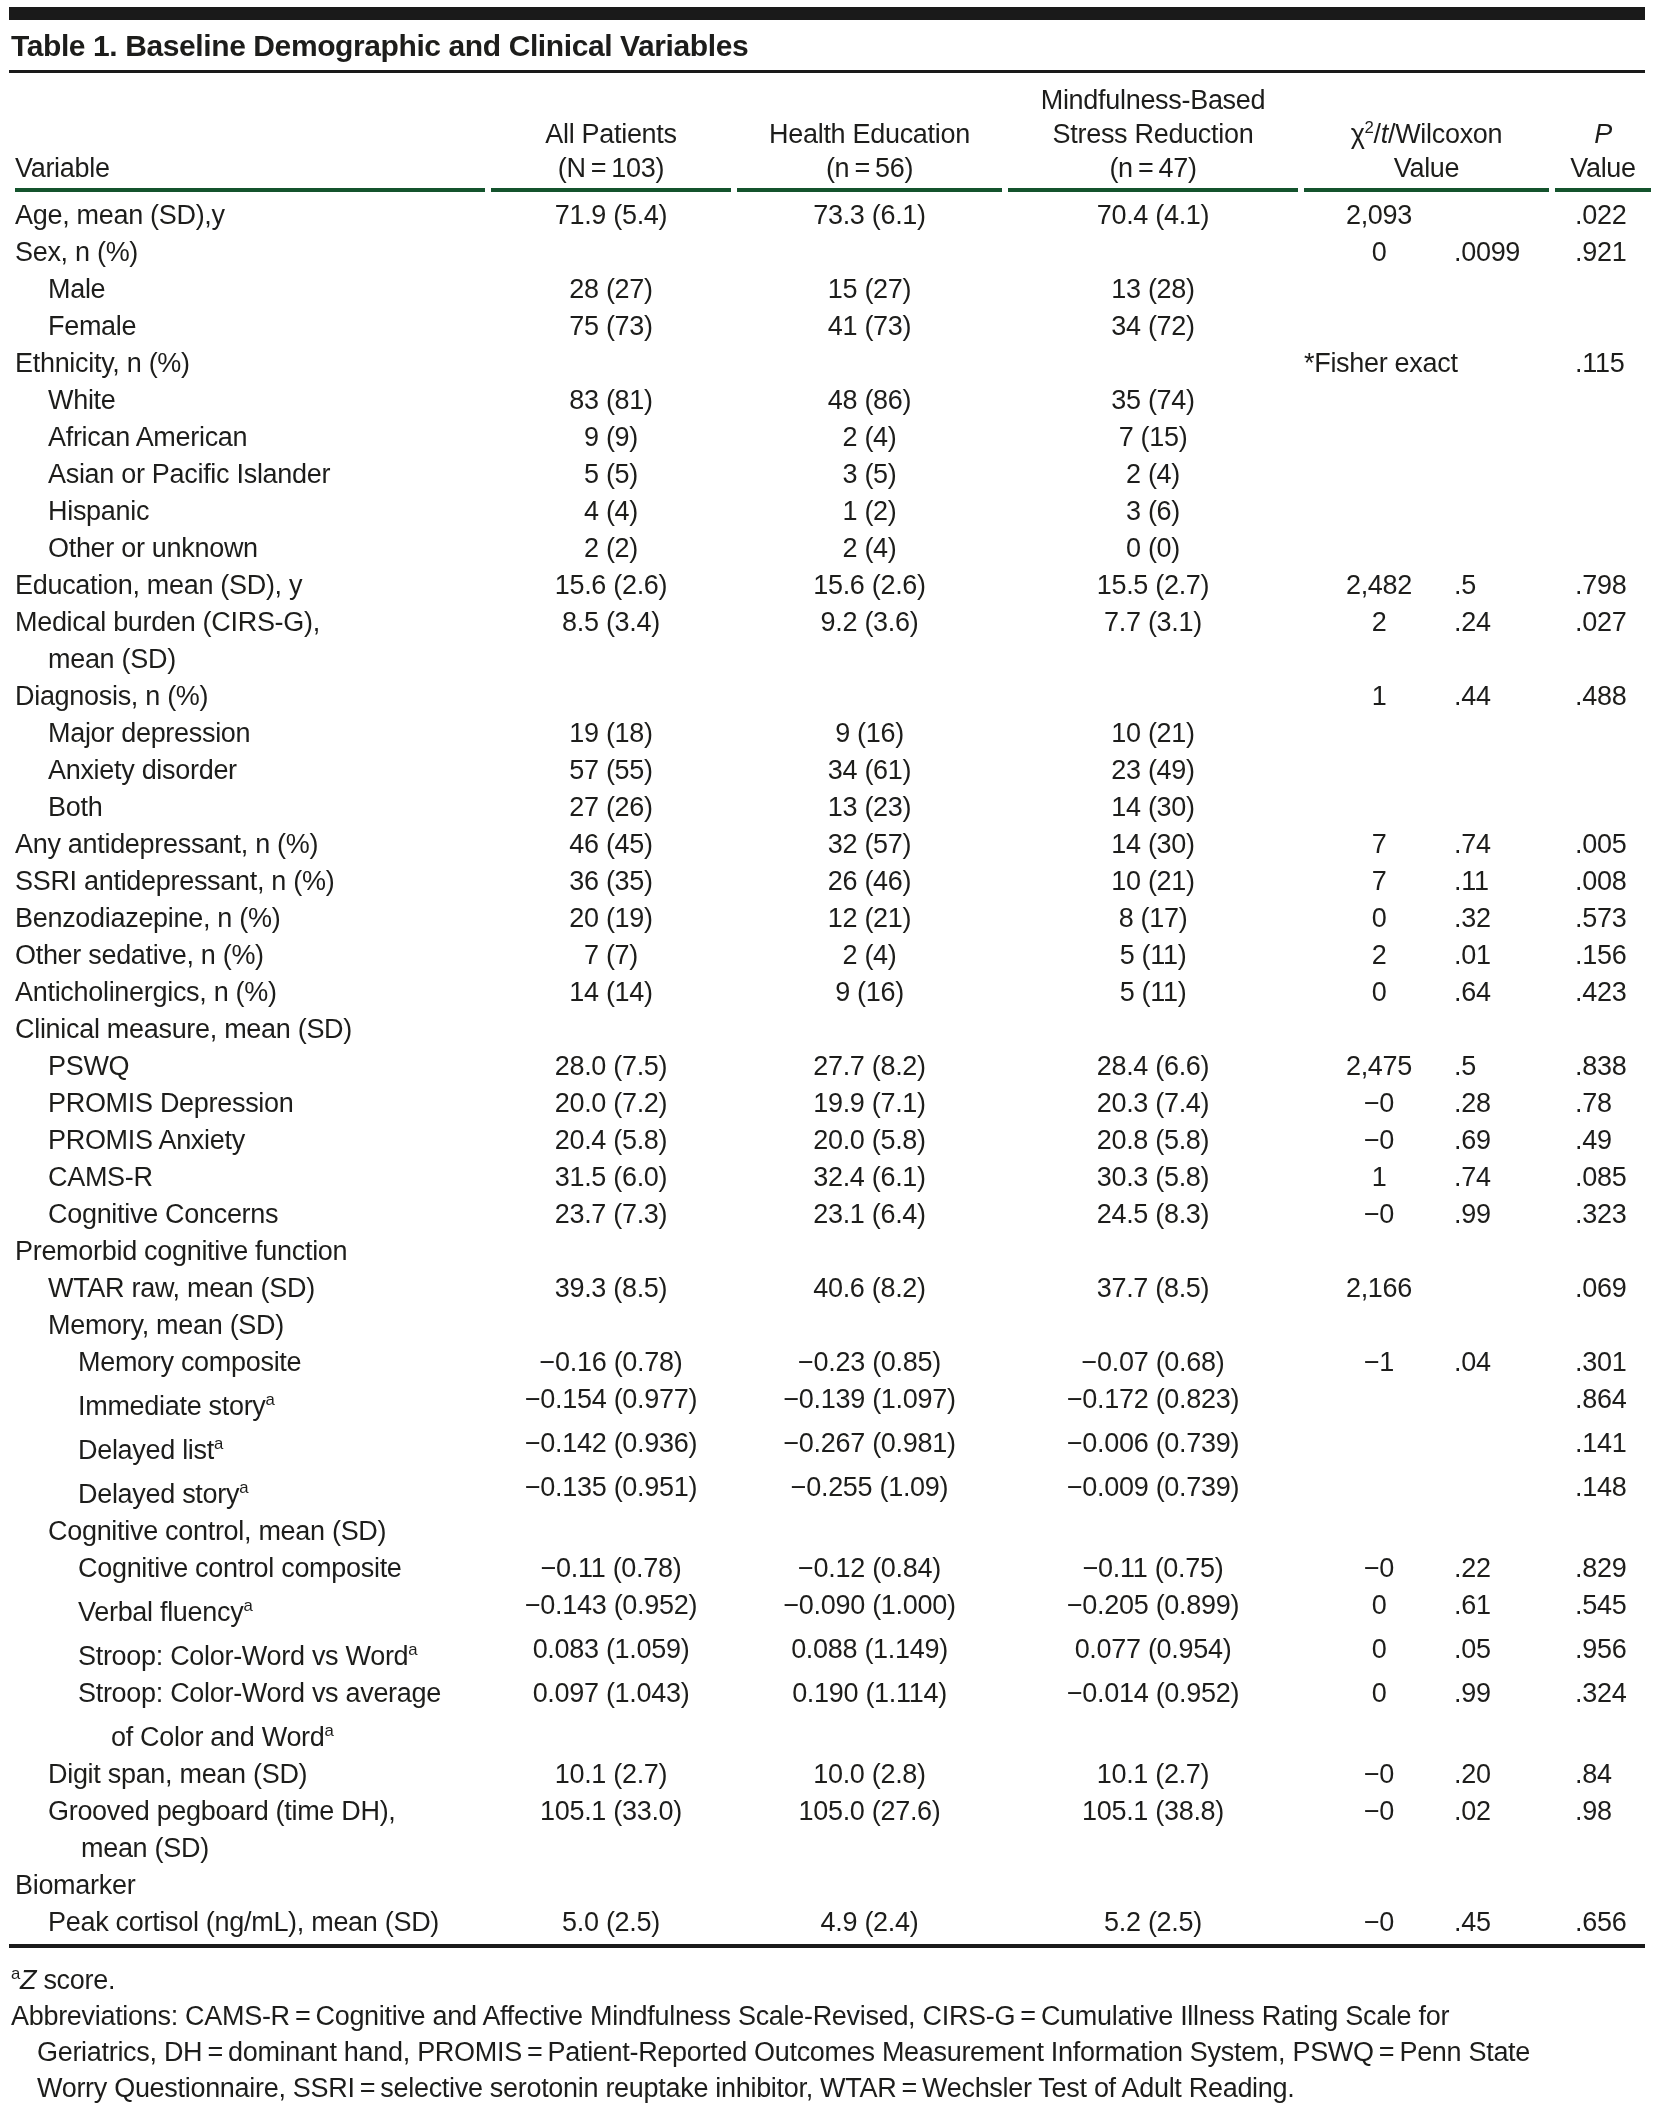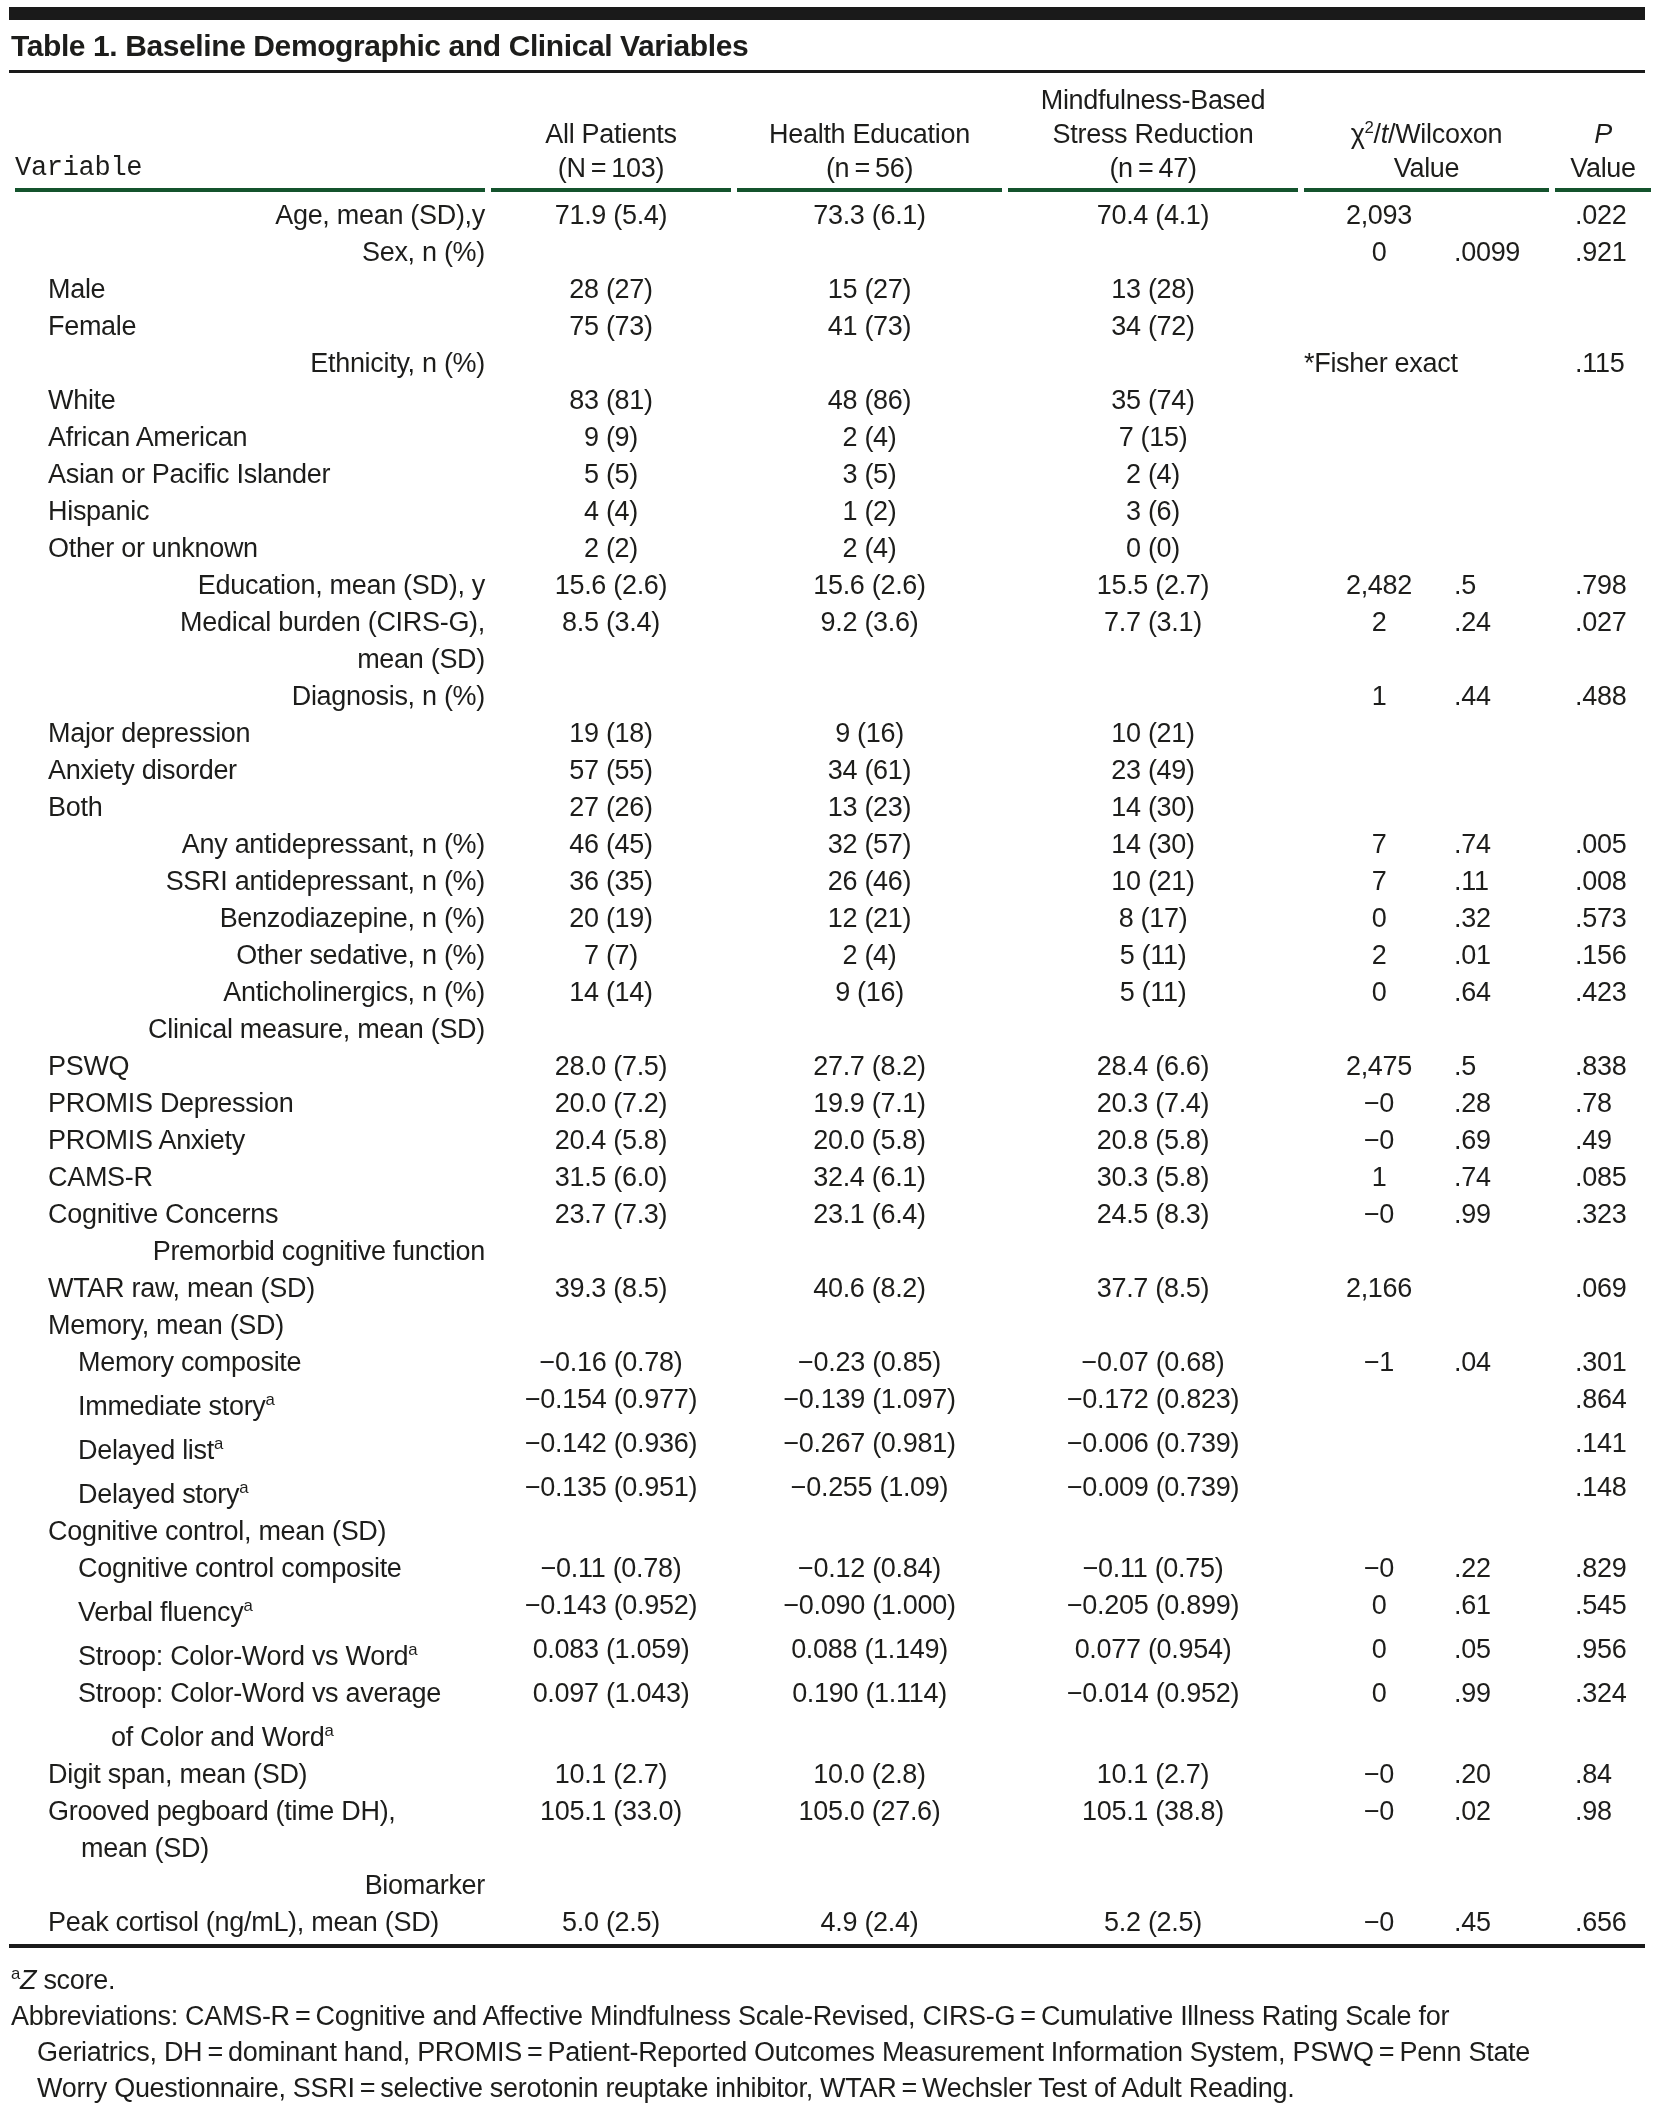--- a/index.html
+++ b/index.html
@@ -47,31 +47,31 @@
   col.c5 { width: 96px; }
   thead th {
     font-weight: normal;
     font-size: 27px;
     line-height: 34px;
     vertical-align: bottom;
     text-align: center;
     border-bottom: 4px solid #14532d;
     padding: 10px 0 3px 0;
   }
-  thead th.h0 { text-align: left; font-family: Liberation Mono, monospace; }
+  thead th.h0 { text-align: left; }
   thead th sup { font-size: 0.62em; }
   tbody td {
     font-size: 27px;
     line-height: 37px;
     vertical-align: top;
     padding: 0;
   }
   tbody tr.first-row td { padding-top: 5px; }
   td.var-cell { white-space: pre-line; }
-  td.var-cell.indent0 { padding-left: 33px; text-indent: -33px; text-align: right; }
+  td.var-cell.indent0 { padding-left: 33px; text-indent: -33px; }
   td.var-cell.indent1 { padding-left: 66px; text-indent: -33px; }
   td.var-cell.indent2 { padding-left: 96px; text-indent: -33px; }
   td.var-cell sup { font-size: 0.62em; }
   td.num { text-align: center; white-space: nowrap; }
   td.stat { white-space: nowrap; }
   td.stat .int { display: inline-block; width: 150px; text-align: center; }
   td.stat .frac { display: inline-block; text-align: center; }
   td.pval { text-align: left; padding-left: 20px; white-space: nowrap; }
   .heavy-rule {
     height: 4px;

